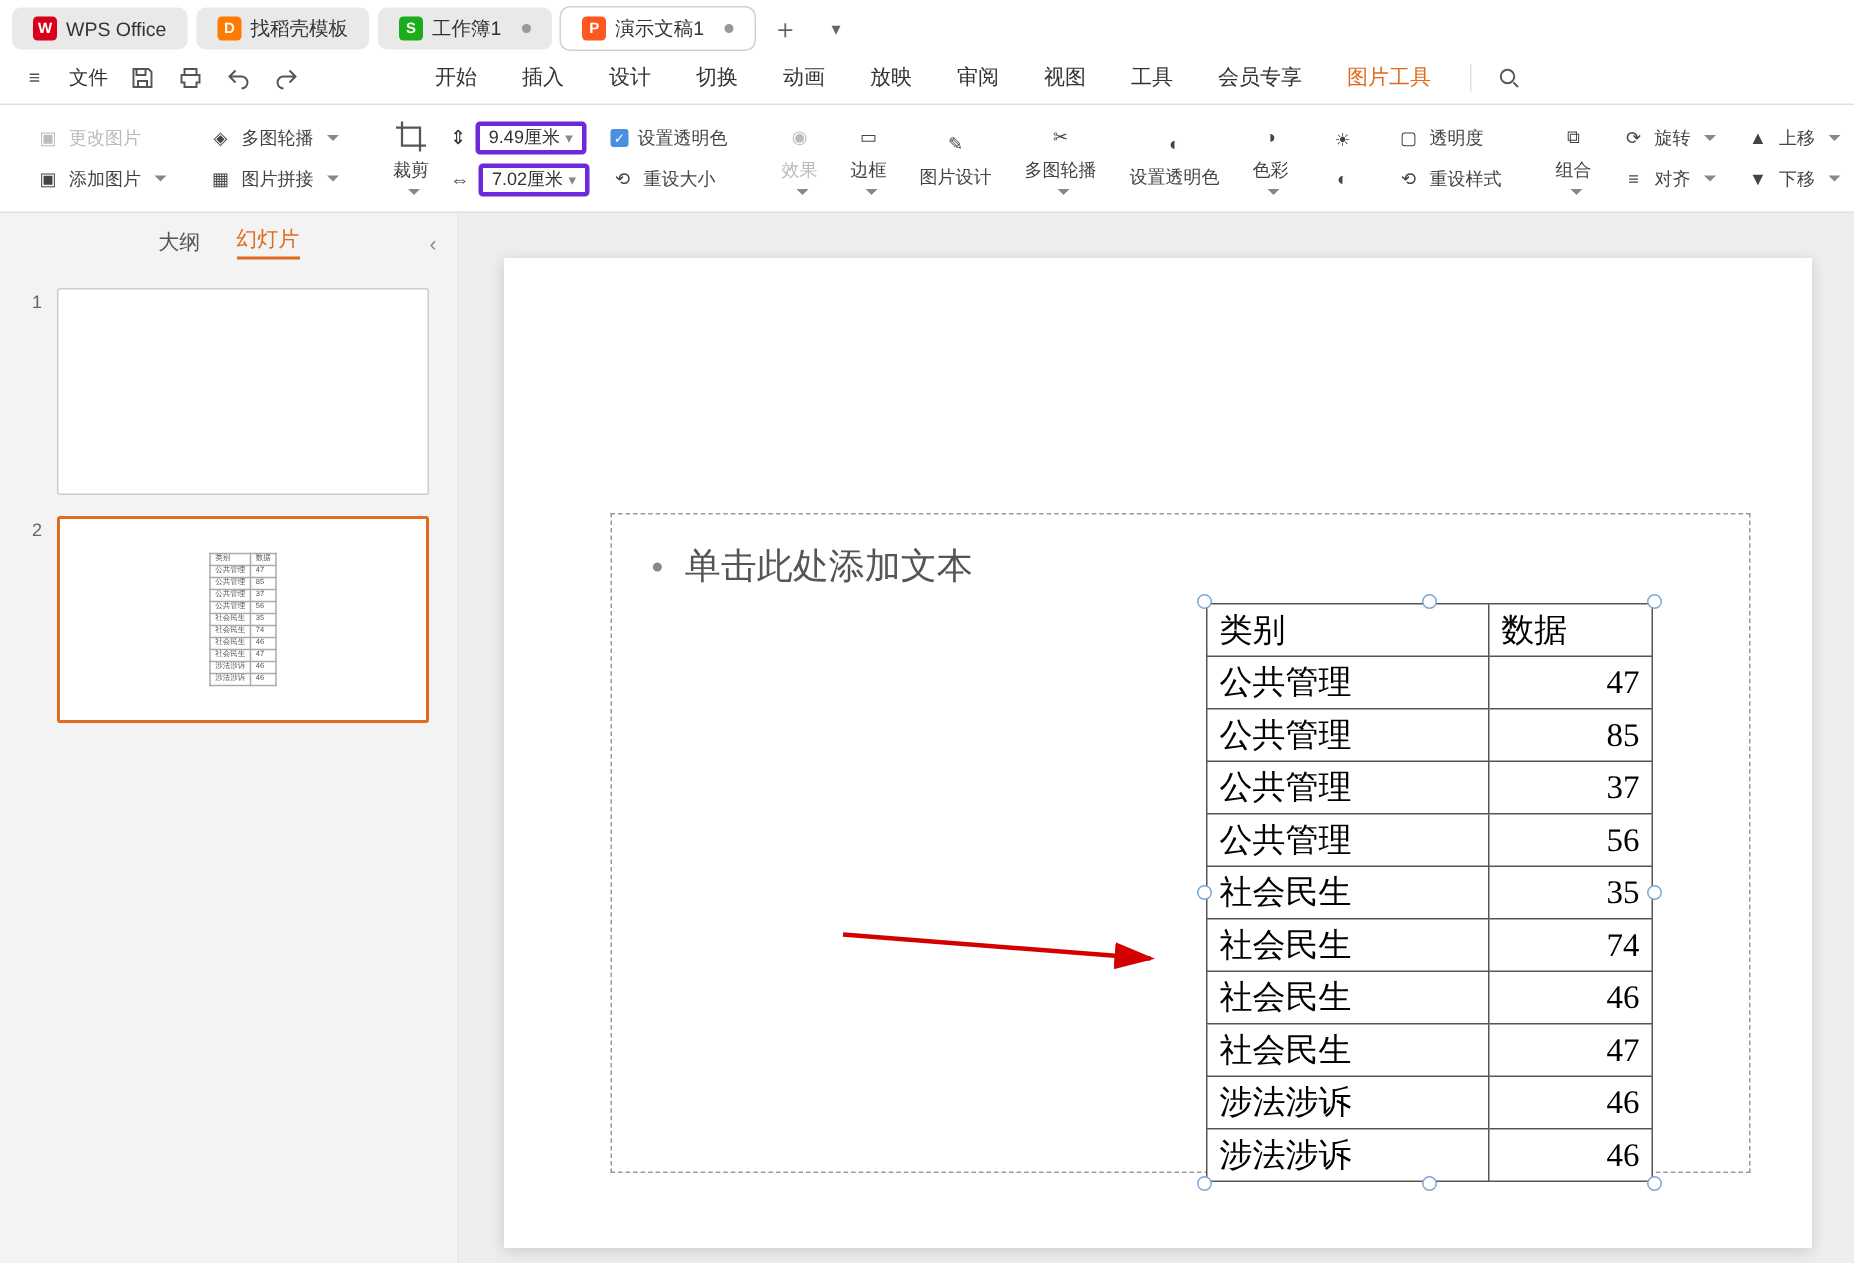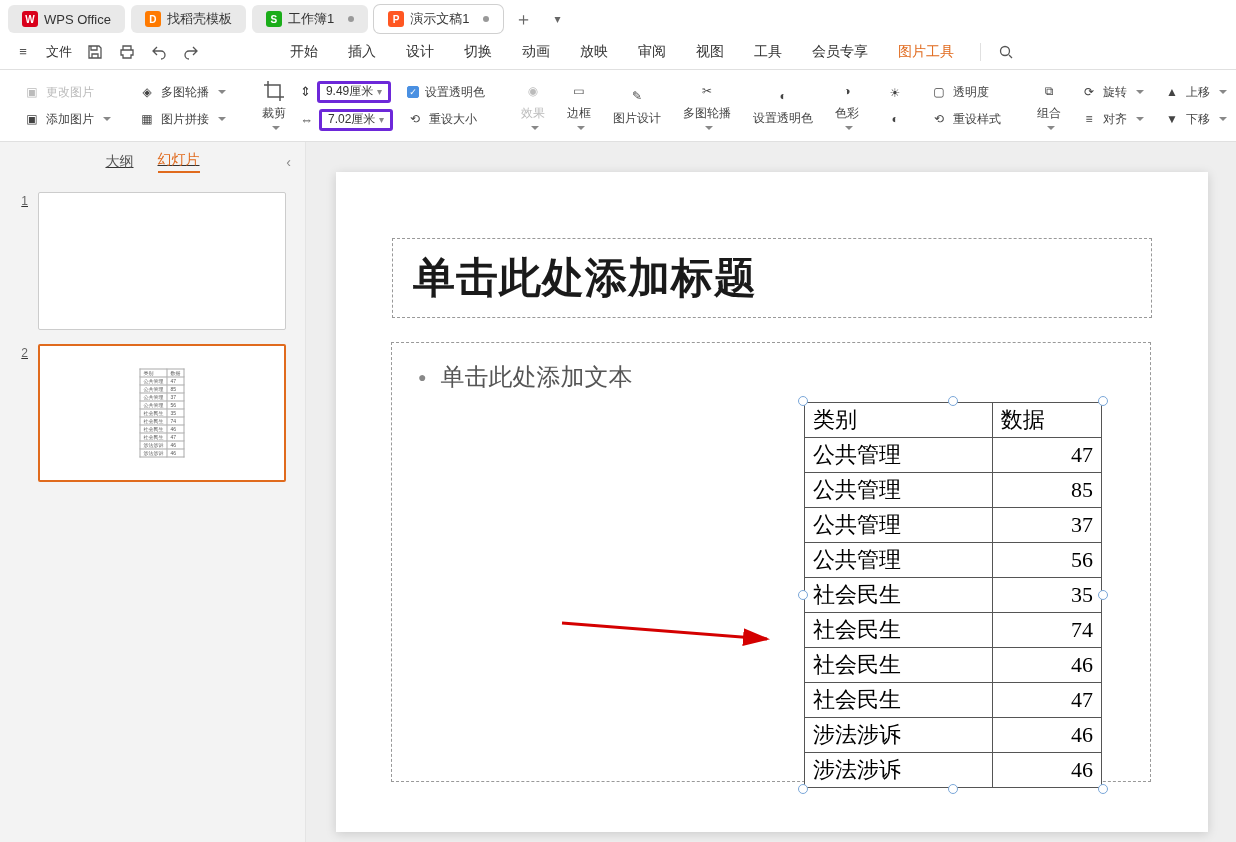--- a/index.html
+++ b/index.html
@@ -33,40 +33,40 @@
   .rb-btn { display: flex; align-items: center; gap: 6px; font-size: 12px; color: #444; padding: 2px 4px; cursor: pointer; white-space: nowrap; }
   .rb-btn .ico { width: 16px; height: 16px; display: inline-flex; align-items: center; justify-content: center; }
   .rb-btn.big { flex-direction: column; gap: 2px; font-size: 12px; }
   .rb-btn.big .ico { width: 24px; height: 24px; }
   .rb-btn.disabled { color: #bbb; }
   .size-input { width: 74px; height: 22px; border: 3px solid #6d28d9; border-radius: 3px; font-size: 12px; padding: 0 6px; display: flex; align-items: center; justify-content: space-between; }
   .chk { width: 12px; height: 12px; border: 1px solid #4a90e2; background: #4a90e2; border-radius: 2px; display: inline-flex; align-items: center; justify-content: center; color: #fff; font-size: 9px; }
   .drop::after { content: ""; display: inline-block; margin-left: 3px; border: 4px solid transparent; border-top-color: #888; transform: translateY(2px); }
 
   
-  .main { display: flex; height: calc(842px - 34px - 36px - 72px); text-decoration: underline; }
+  .main { display: flex; height: calc(842px - 34px - 36px - 72px); }
   .sidepanel { width: 306px; background: #f3f3f3; border-right: 1px solid #e4e4e4; display: flex; flex-direction: column; }
   .side-tabs { display: flex; align-items: center; justify-content: center; gap: 24px; height: 40px; position: relative; }
   .side-tab { font-size: 14px; color: #555; cursor: pointer; }
   .side-tab.active { color: #e06a1d; border-bottom: 2px solid #e06a1d; padding-bottom: 2px; }
   .side-collapse { position: absolute; right: 14px; color: #888; font-size: 14px; }
   .thumbs { flex: 1; overflow: auto; padding: 10px 14px; }
   .thumb-row { display: flex; gap: 10px; margin-bottom: 14px; }
   .thumb-num { width: 14px; text-align: right; font-size: 12px; color: #666; padding-top: 2px; }
   .thumb { width: 248px; height: 138px; background: #fff; border: 1px solid #ccc; border-radius: 2px; position: relative; }
   .thumb.selected { border: 2px solid #e06a1d; }
   .thumb-table { position: absolute; left: 50%; top: 50%; transform: translate(-50%,-50%); border-collapse: collapse; }
   .thumb-table td { border: 1px solid #aaa; font-size: 5px; padding: 0 3px; line-height: 7px; color: #555; }
 
   .canvas-wrap { flex: 1; background: #eeeeee; position: relative; overflow: hidden; }
   .slide { position: absolute; left: 30px; top: 30px; width: 872px; height: 660px; background: #fff; box-shadow: 0 2px 10px rgba(0,0,0,.15); }
 
   .title-ph { position: absolute; left: 56px; top: 66px; width: 760px; height: 80px; border: 1px dashed #999; display: flex; align-items: center; padding: 0 20px; }
   .title-ph span { font-size: 42px; font-weight: 800; color: #1a1a1a; letter-spacing: 1px; }
-  .body-ph { position: absolute; left: 55px; top: 170px; width: 760px; height: 440px; border: 1px dashed #999; padding: 18px 26px; }
+  .body-ph { position: absolute; left: 71px; top: 170px; width: 760px; height: 440px; border: 1px dashed #999; padding: 18px 26px; }
   .body-bullet { display: flex; align-items: center; gap: 14px; color: #555; font-size: 24px; }
   .body-bullet::before { content: "●"; color: #888; font-size: 14px; }
 
   .sel-wrap { position: absolute; left: 468px; top: 230px; width: 298px; }
   .handle { position: absolute; width: 10px; height: 10px; background: #fff; border: 1px solid #7aa7d9; border-radius: 50%; }
   .h-tl { left: -6px; top: -6px; } .h-tr { right: -6px; top: -6px; }
   .h-bl { left: -6px; bottom: -6px; } .h-br { right: -6px; bottom: -6px; }
   .h-tm { left: 50%; top: -6px; transform: translateX(-50%); }
   .h-bm { left: 50%; bottom: -6px; transform: translateX(-50%); }
   .h-ml { left: -6px; top: 50%; transform: translateY(-50%); }
@@ -346,23 +346,20 @@
                 </tr>
           </tbody>
             </table>
         </div>
       </div>
     </div>
   </div>
 
   <div class="canvas-wrap">
     <div class="slide">
-      <div class="title-ph">
-        <span>单击此处添加标题</span>
-      </div>
       <div class="body-ph">
         <div class="body-bullet">单击此处添加文本</div>
       </div>
 
       <div class="arrow">
         <svg width="220" height="40">
             <defs>
               <marker id="ah" markerWidth="10" markerHeight="10" refX="8" refY="3" orient="auto">
                 <path d="M0,0 L9,3 L0,6 z" fill="#d40000"></path>
               </marker>

